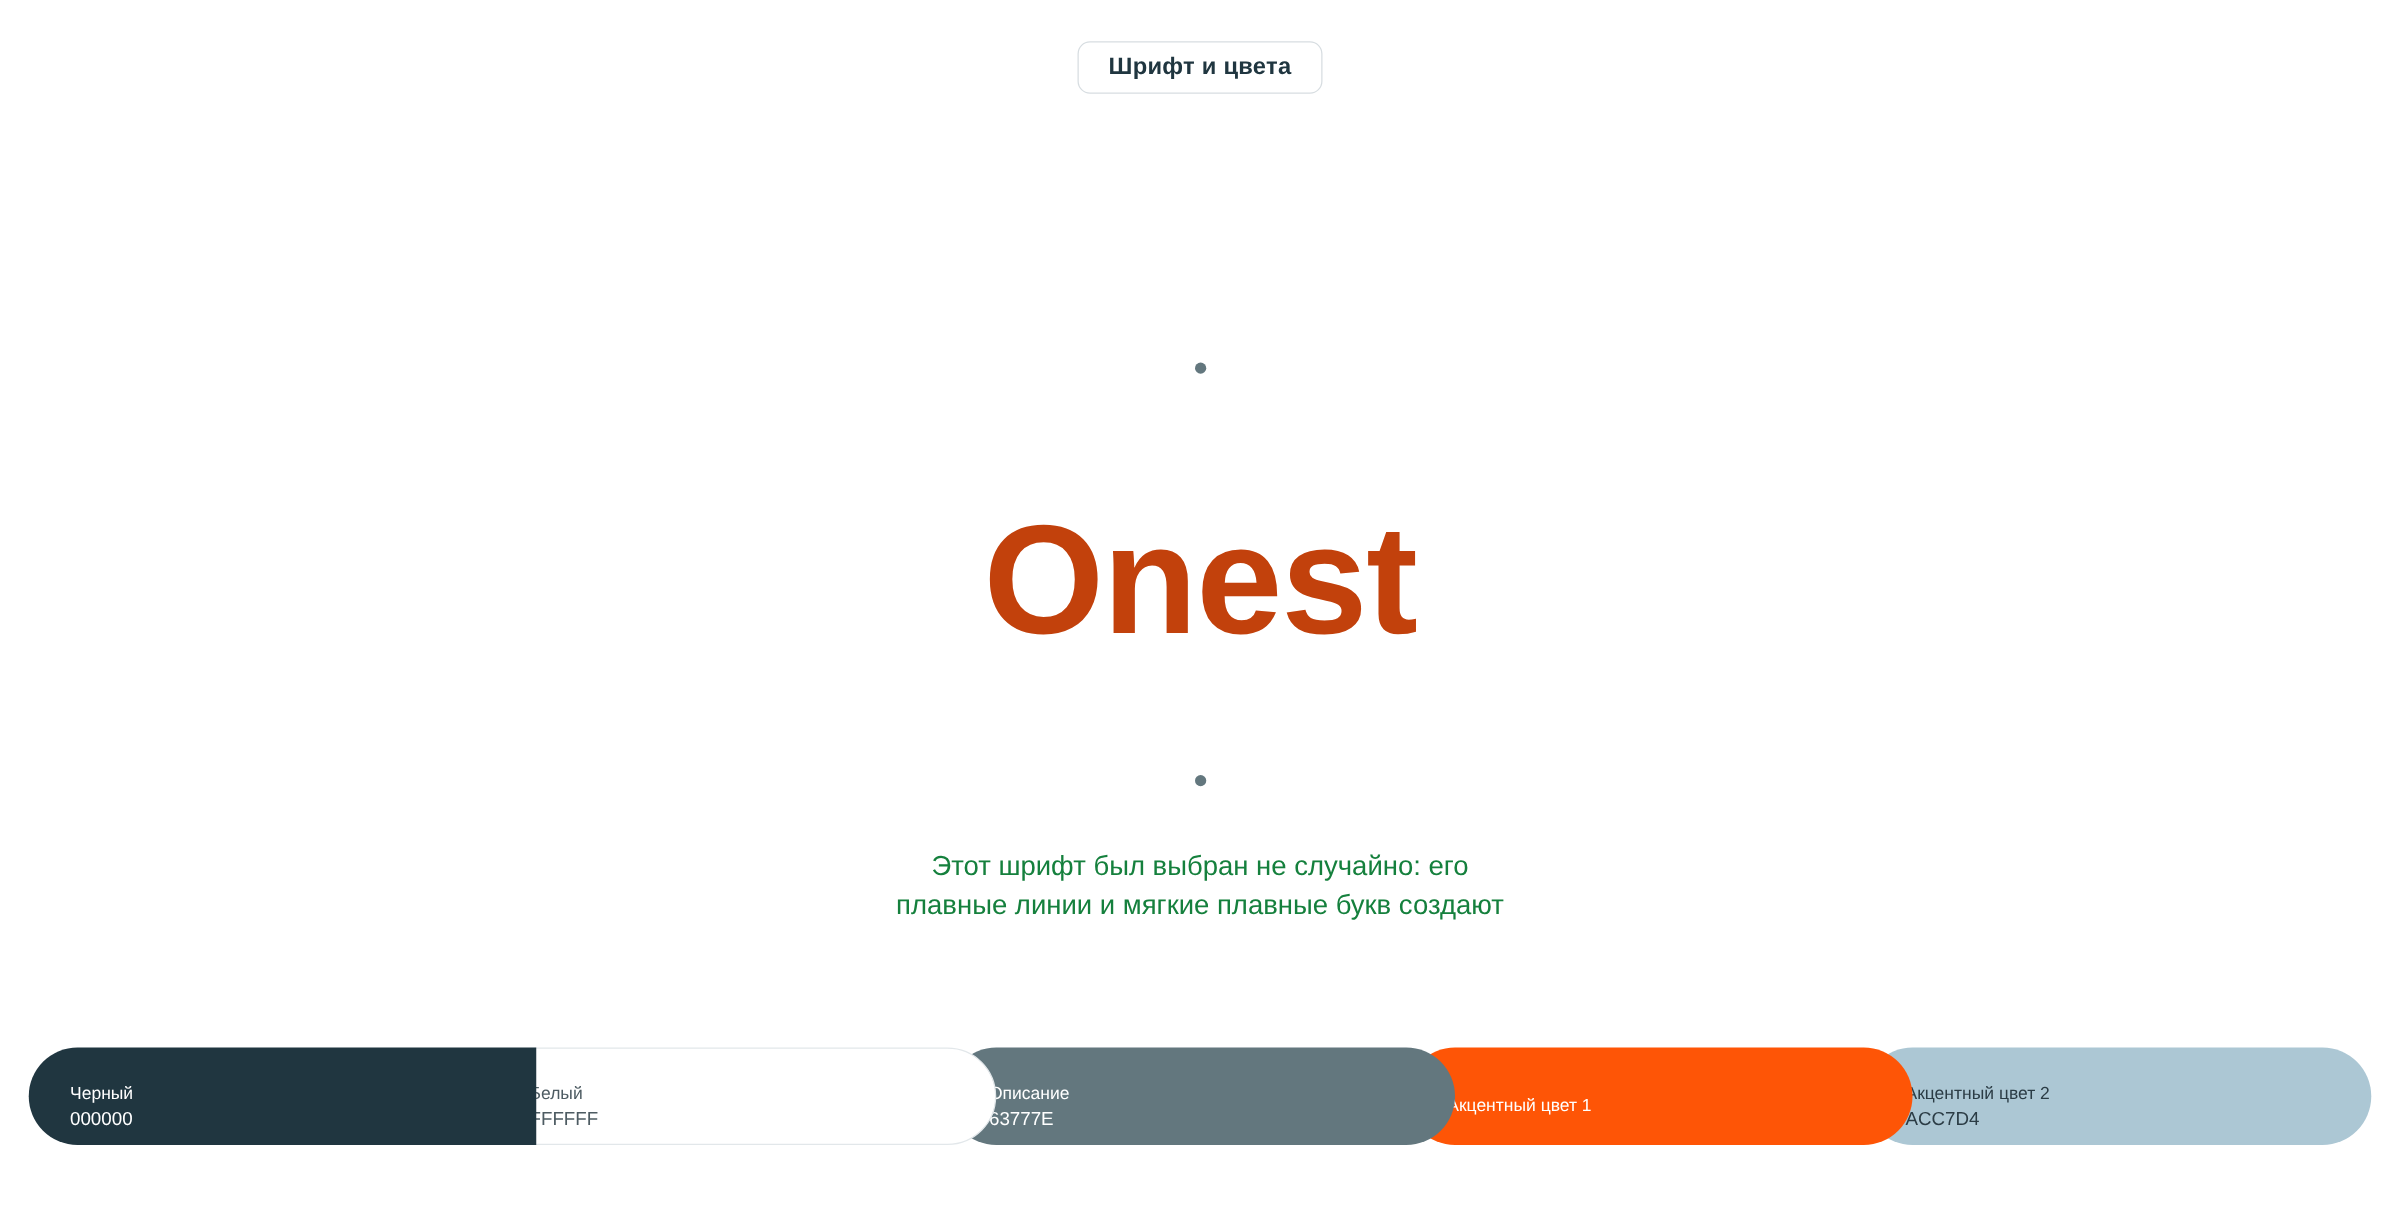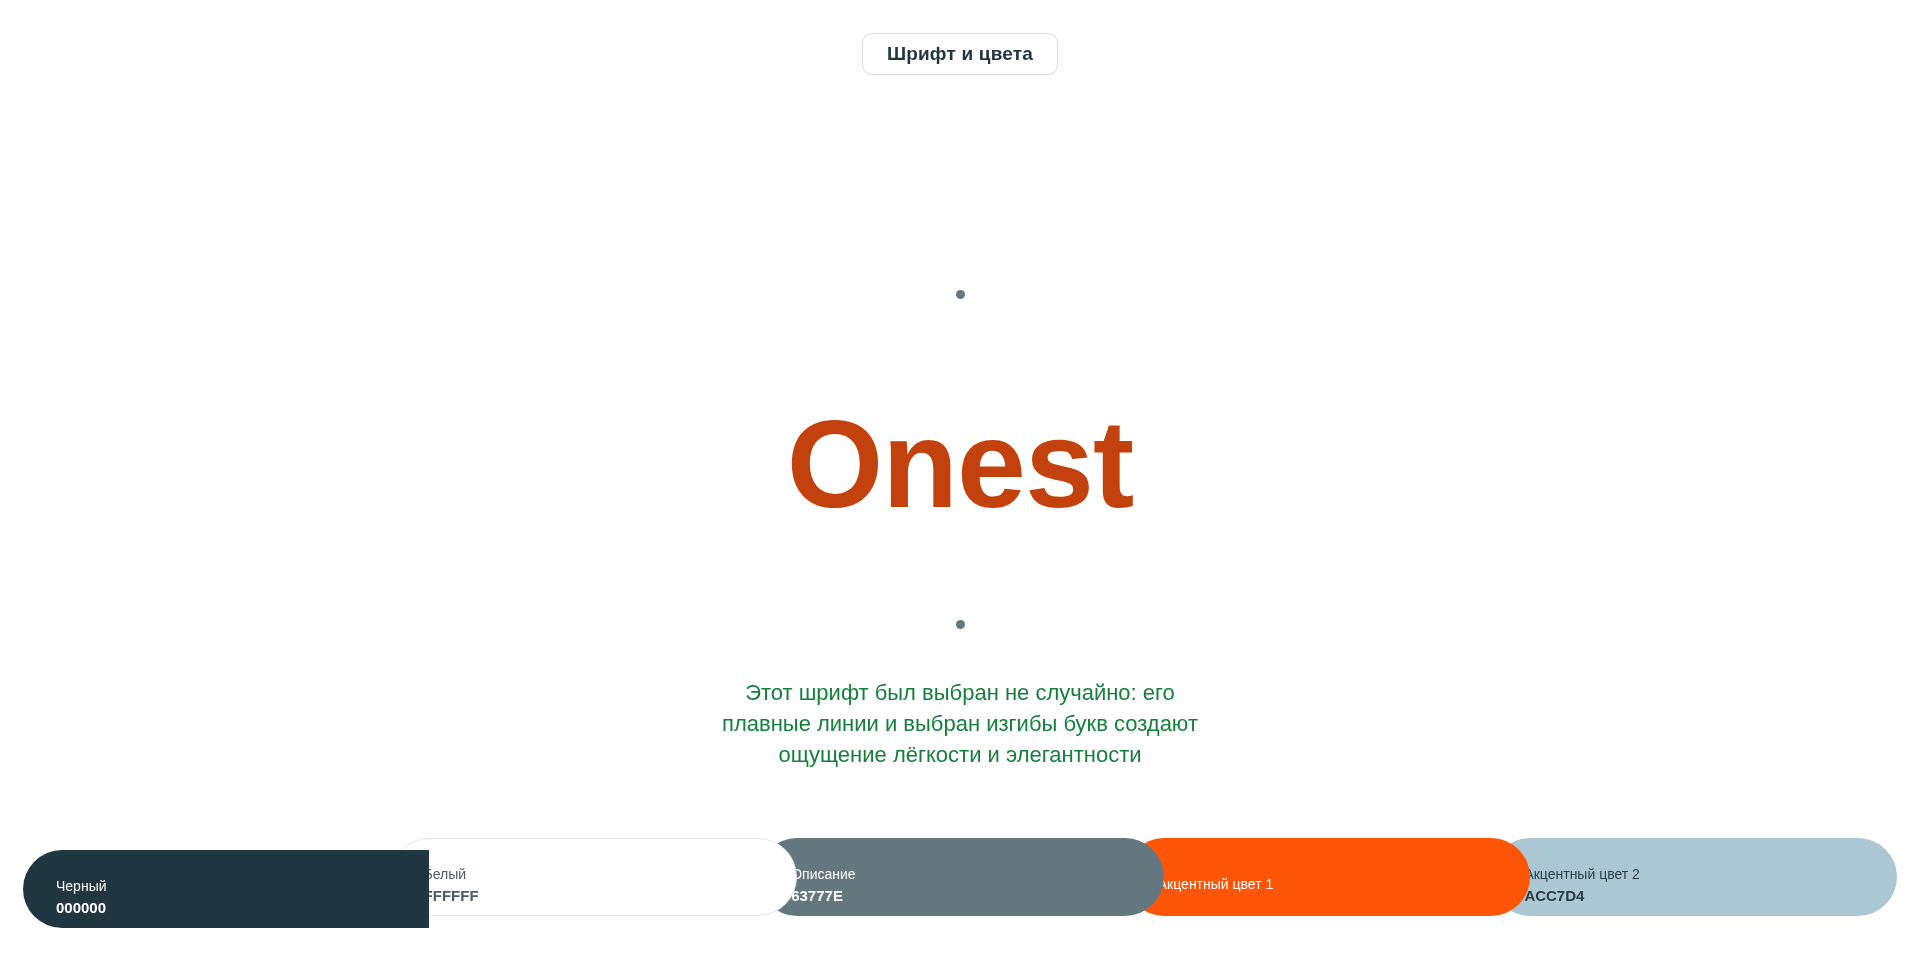--- a/index.html
+++ b/index.html
@@ -121,30 +121,29 @@
   }
   .swatch .s-label {
     font-size: 14px;
     line-height: 1.45;
     font-weight: normal;
     margin-bottom: 2px;
   }
   .swatch .s-hex {
     font-size: 15px;
     line-height: 1.35;
-    font-weight: bold;
+    font-weight: normal;
   }
 
   
   .sw-0 {
     background: #203640;
     border-radius: 39px 0 0 39px;
     color: #ffffff;
     z-index: 5;
-    margin-top: 12px;
   }
   .sw-1 {
     background: #ffffff;
     border-radius: 39px;
     color: #4d5b62;
     margin-left: -39px;
     z-index: 4;
     border: 1px solid #e2e7ea;
   }
   .sw-2 {
@@ -180,22 +179,21 @@
 
 
   <div class="dot dot-top"></div>
 
   <div class="fontname">Onest</div>
 
   <div class="dot dot-bottom"></div>
 
   <div class="description">
     <span class="line">Этот шрифт был выбран не случайно: его</span>
-    <span class="line">плавные линии и выбран изгибы букв создают</span>
-    <span class="line">ощущение лёгкости и элегантности</span>
+    <span class="line">плавные линии и мягкие плавные букв создают</span>
   </div>
 
   <div class="palette">
     <div class="swatch sw-0">
       <span class="s-label">Черный</span>
       <span class="s-hex">000000</span>
     </div>
     <div class="swatch sw-1">
       <span class="s-label">Белый</span>
       <span class="s-hex">FFFFFF</span>

